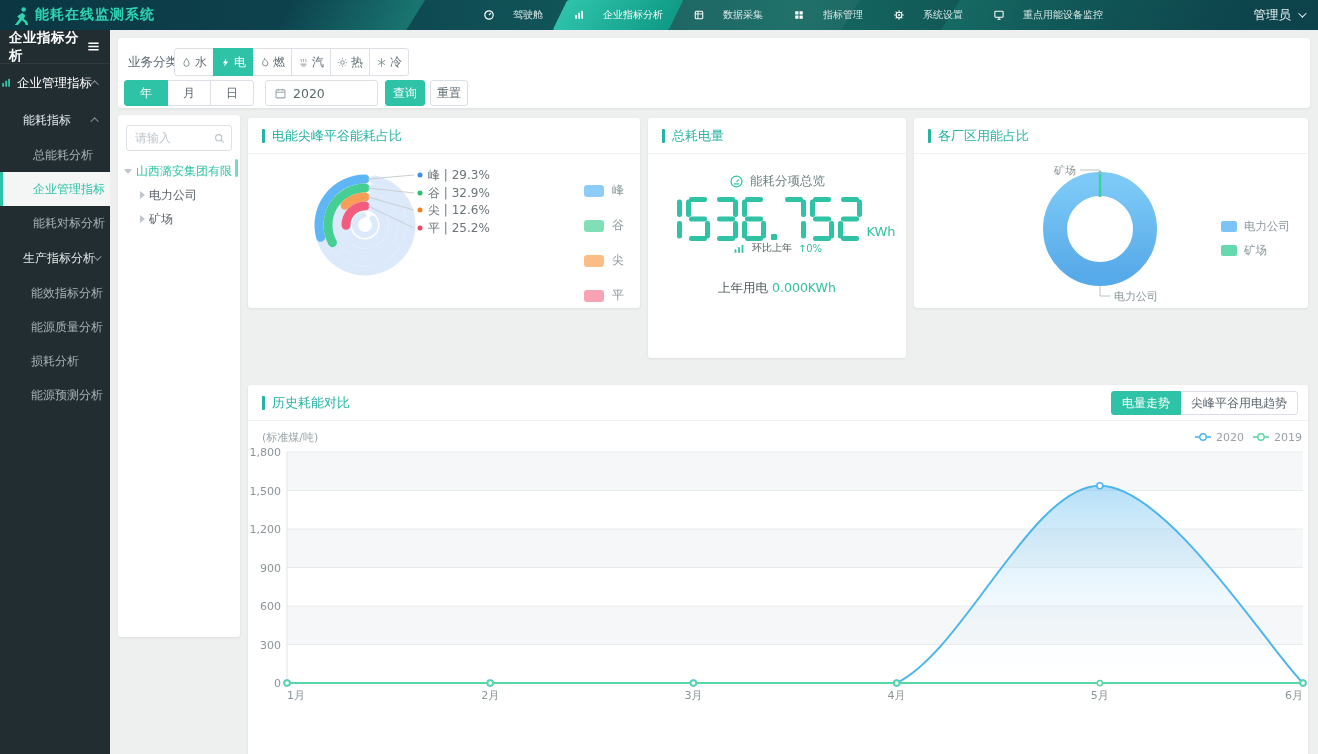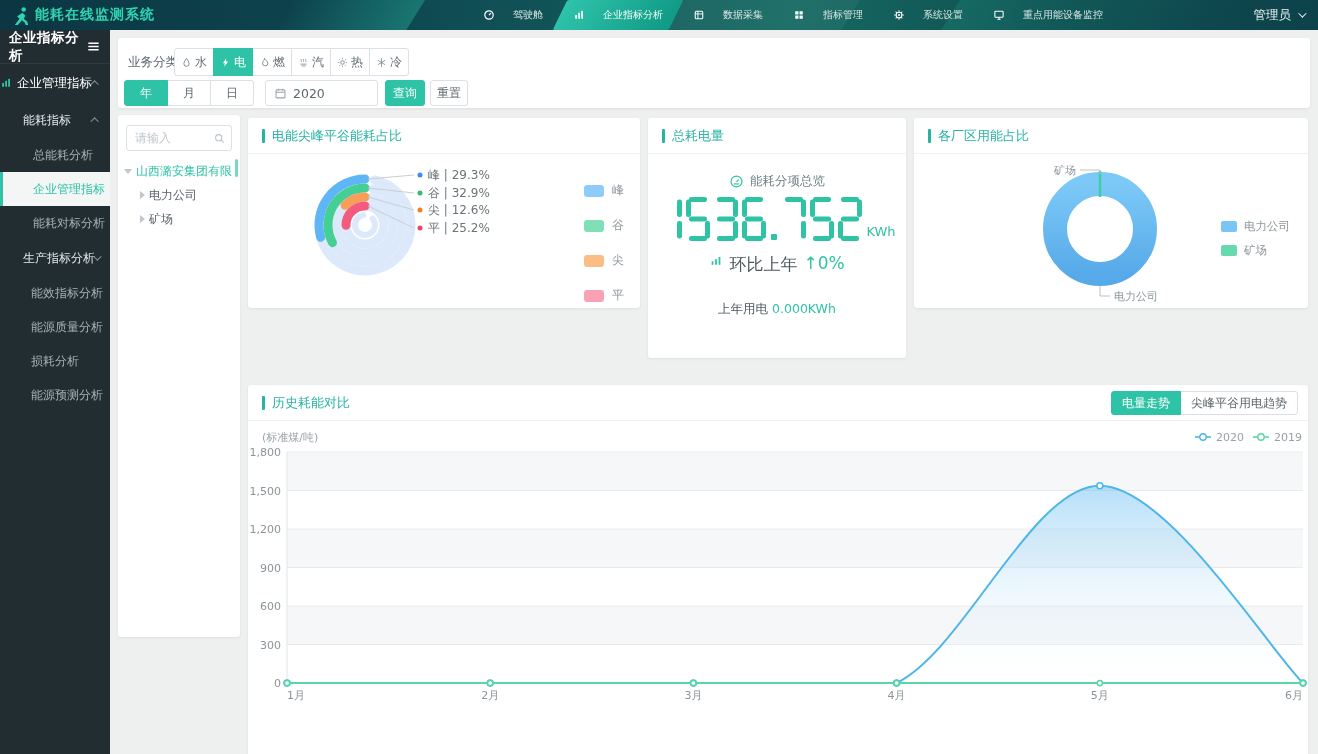--- a/index.html
+++ b/index.html
@@ -85,21 +85,21 @@
   .pl-row{display:flex;align-items:center;gap:8px;height:35px;cursor:pointer}
   .pl-sw{width:20px;height:12px;border-radius:3px}
   .pl-lb{font-size:12px;color:#8b979b}
 
   
   #total-body{position:absolute;left:0;top:37px;width:258px;height:153px;display:flex;flex-direction:column;align-items:center}
   #today-row{margin-top:18px;display:flex;align-items:center;gap:6px;color:#6b7f80;font-size:12.5px}
   #segwrap{margin-top:7px;display:flex;align-items:flex-end}
   #seg-digits{display:flex;gap:4px;align-items:flex-end}
   #seg-unit{color:#2fc2a4;font-size:13px;margin-left:4px;margin-bottom:2px}
-  #yoy-row{margin-top:12px;display:flex;gap:6px;color:#4d5a5e;font-size:17px}
+  #yoy-row{display:flex;align-items:center;gap:6px;color:#4d5a5e;font-size:10px}
   #yoy-val{color:#2fc2a4}
   #last-row{margin-top:25px;color:#4d5a5e;font-size:12.5px}
   #last-val{color:#2fc2a4}
 
   #share-legend{position:absolute;right:18px;top:96px}
   .sl-row{display:flex;align-items:center;gap:7px;height:24px;cursor:pointer}
   .sl-sw{width:16px;height:11px;border-radius:2px}
   .sl-lb{font-size:11.5px;color:#8b979b}
 
   

